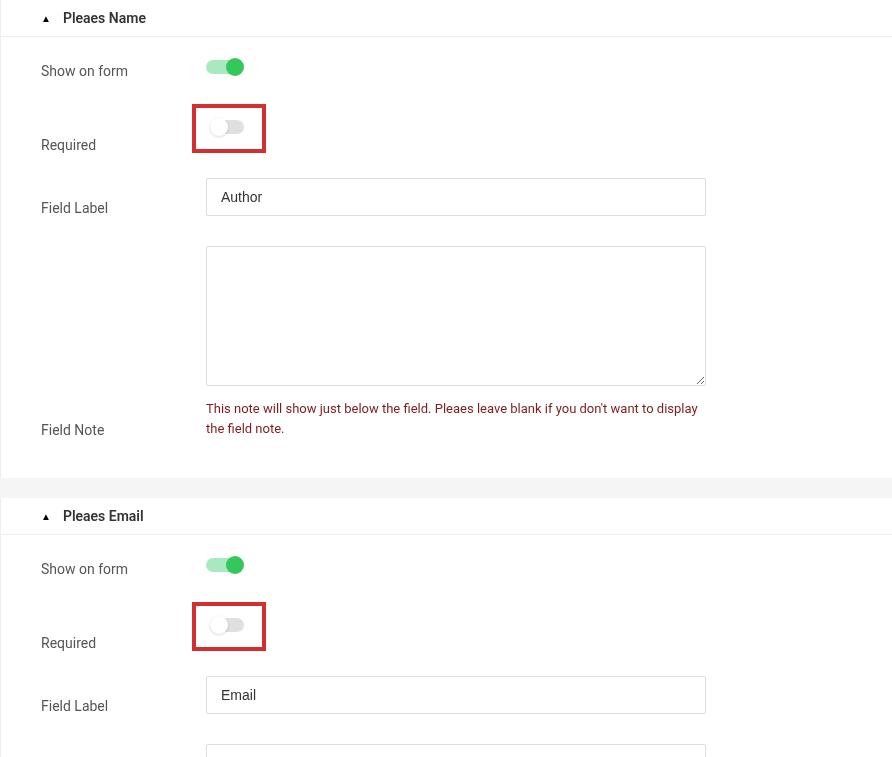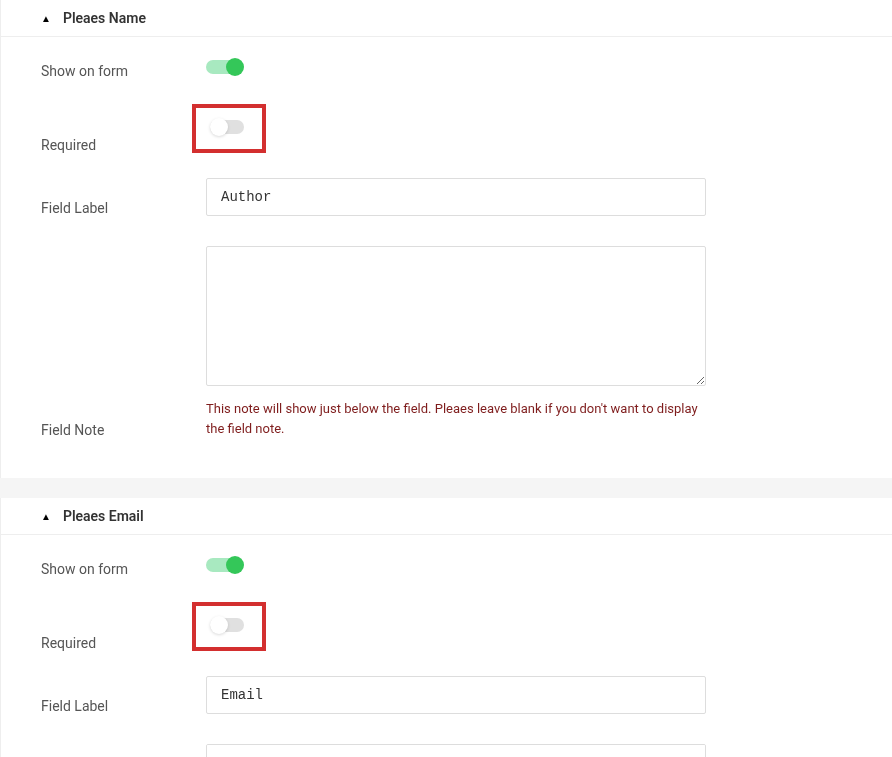--- a/index.html
+++ b/index.html
@@ -102,21 +102,21 @@
       padding: 10px 14px;
     }
     
     .text-input {
       width: 100%;
       padding: 10px 14px;
       border: 1px solid #ddd;
       border-radius: 2px;
       font-size: 14px;
       color: #333;
-      font-family: Liberation Mono, monospace;
+      font-family: Liberation Sans, sans-serif;
     }
     .textarea {
       width: 100%;
       height: 140px;
       padding: 10px 14px;
       border: 1px solid #ddd;
       border-radius: 2px;
       font-size: 14px;
       color: #333;
       font-family: inherit;

